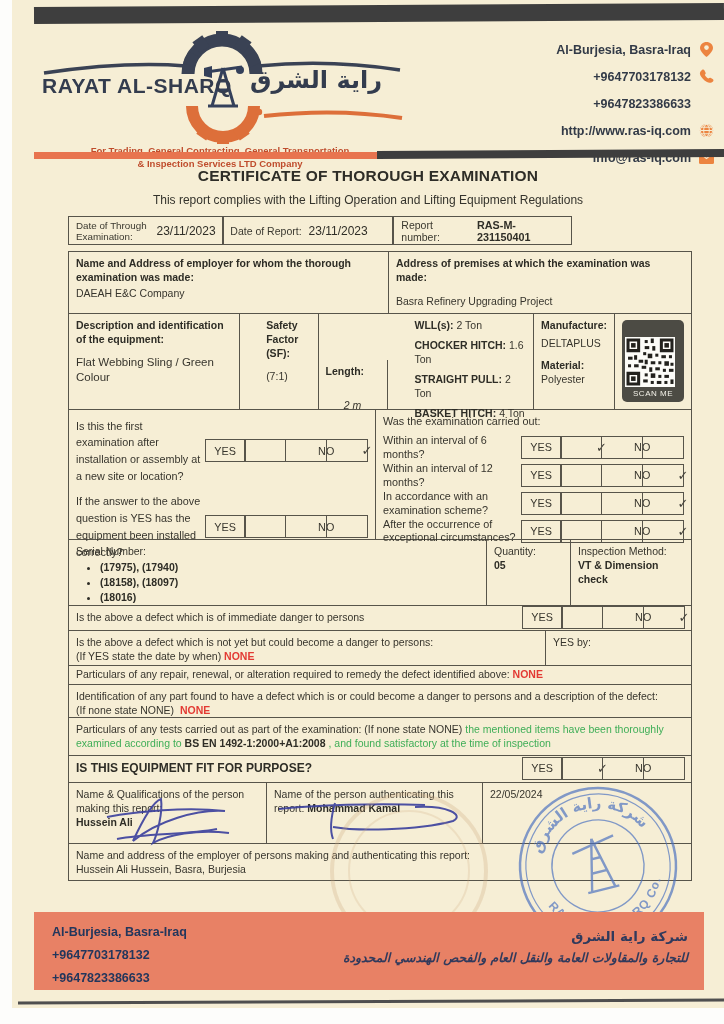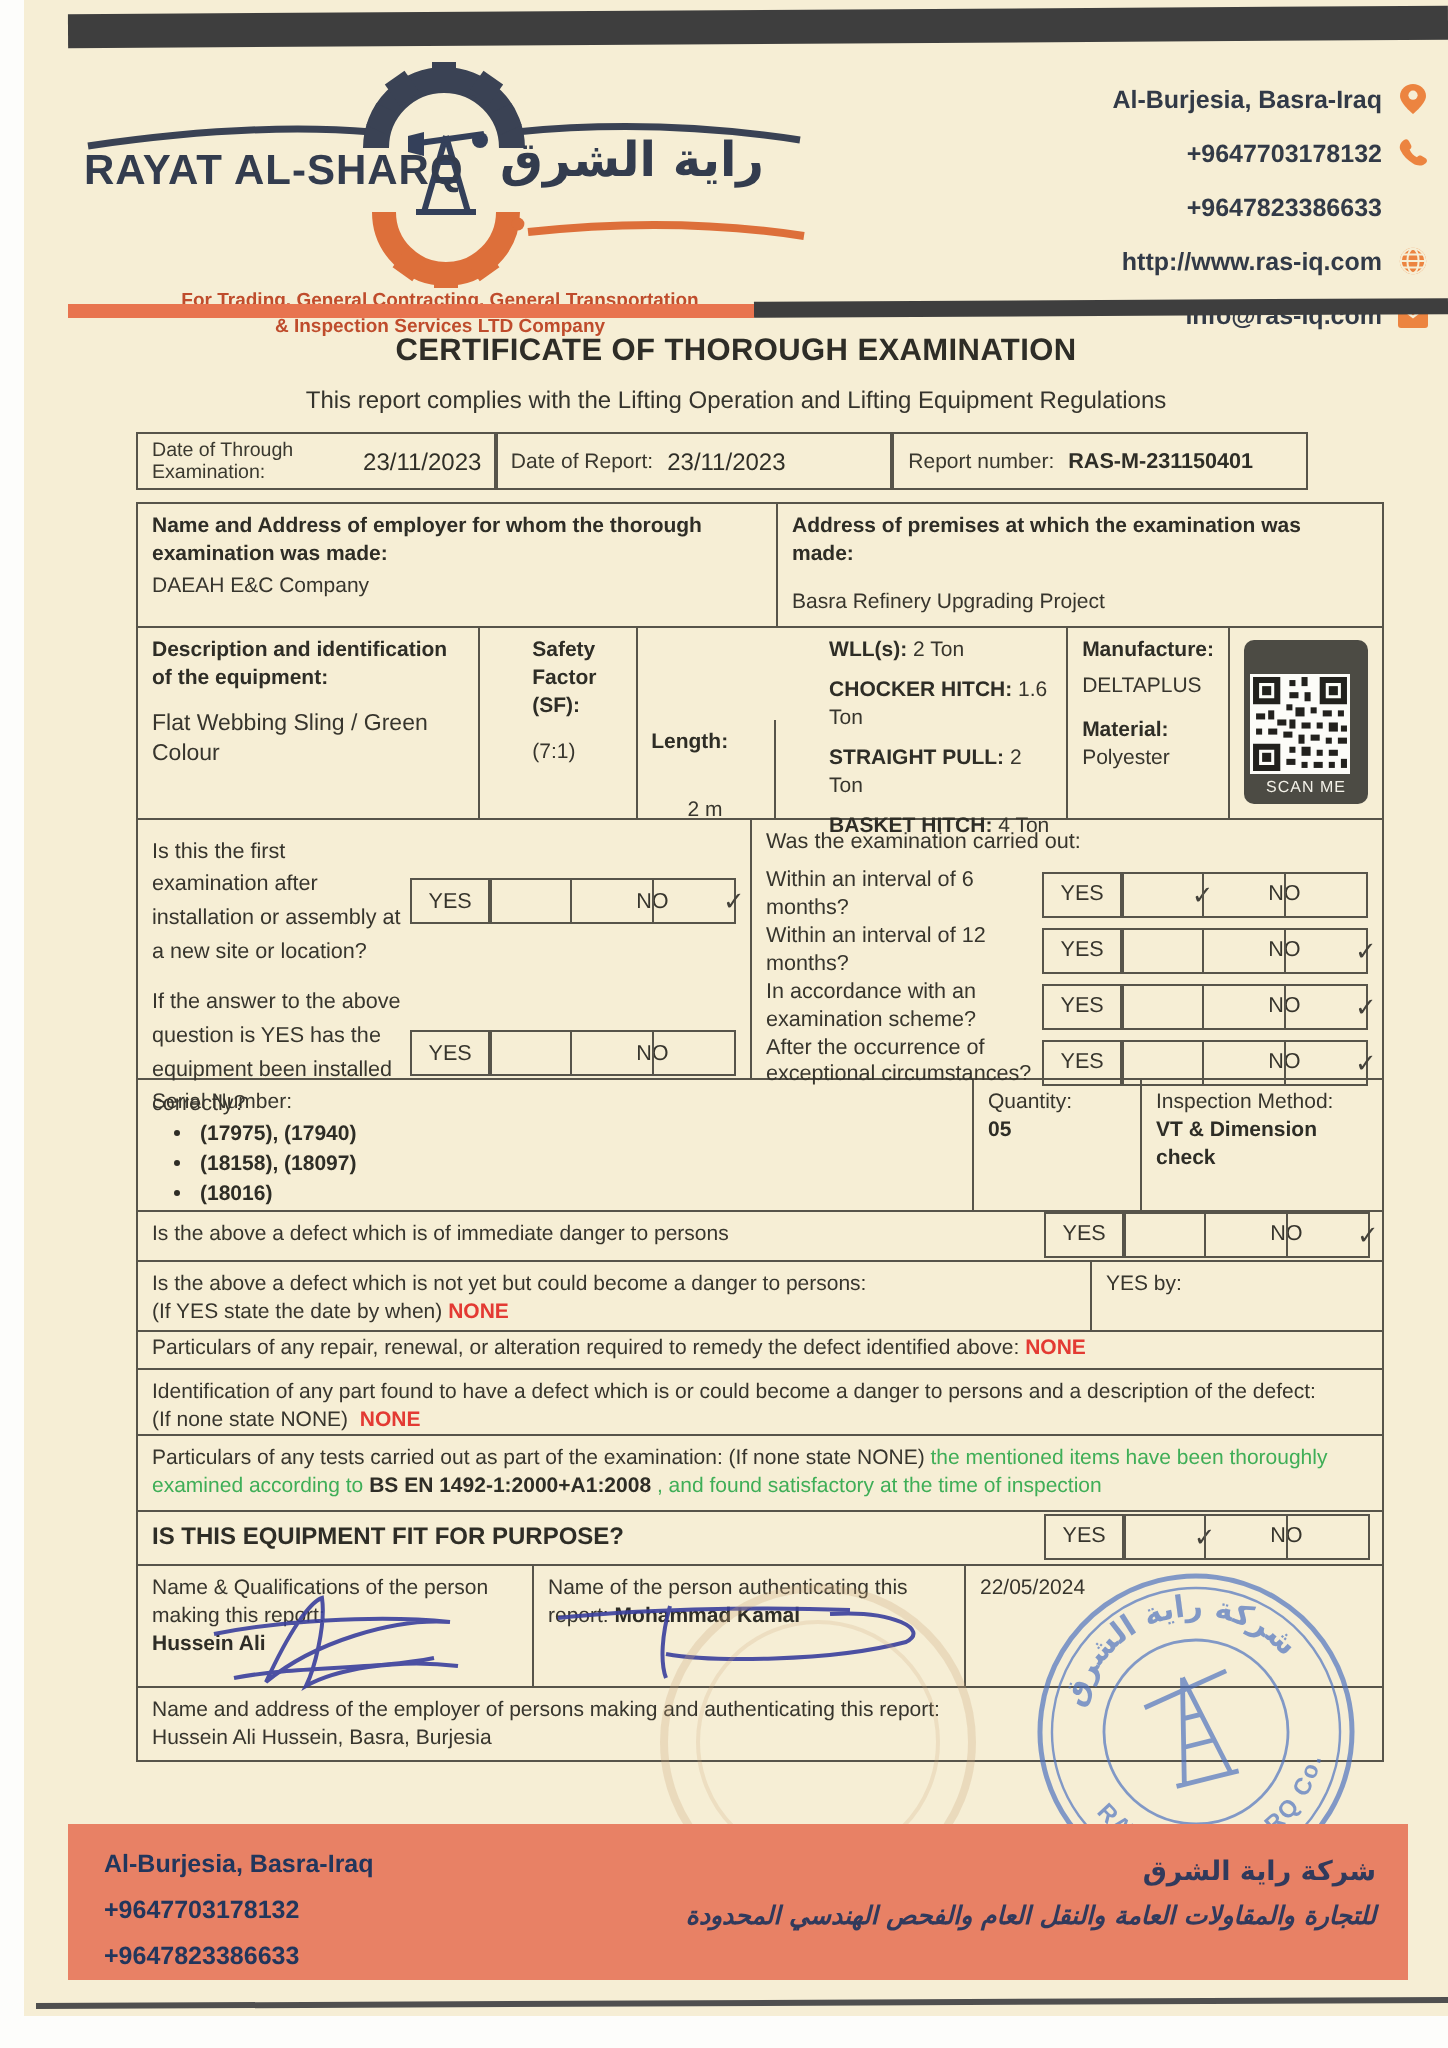--- a/index.html
+++ b/index.html
@@ -26,21 +26,21 @@
   
   #divider{position:absolute;left:22px;top:150px;right:0;height:9px;}
   #divider .seg-orange{position:absolute;left:0;top:2px;width:343px;height:7px;background:#e8744f;}
   #divider .seg-dark{position:absolute;left:343px;right:0;top:0;height:8px;background:#3e3e3e;transform:rotate(-.3deg);}
 
   #title{position:absolute;left:0;top:167px;width:712px;text-align:center;
     font-size:15.5px;font-weight:bold;color:#2e2d27;letter-spacing:.2px;}
   #subtitle{position:absolute;left:0;top:193px;width:712px;text-align:center;font-size:12px;color:#34332c;}
 
   
-  #daterow{position:absolute;left:56px;top:216px;width:586px;height:29px;display:flex;}
+  #daterow{position:absolute;left:56px;top:216px;width:504px;height:29px;display:flex;}
   .datebox{border:1.3px solid #57544a;height:27px;display:flex;align-items:center;padding:0 7px;background:transparent;}
   .datebox .lbl{font-size:9.8px;color:#3a382f;}
   .datebox .val{font-size:12px;color:#2f2e27;margin-left:7px;}
   .datebox .valb{font-size:10.8px;font-weight:bold;color:#2f2e27;margin-left:7px;}
 
   
   #mtable{position:absolute;left:56px;top:251px;width:622px;border:1.3px solid #57544a;
     color:#37352d;font-size:10.5px;line-height:1.35;}
   .trow{display:flex;border-bottom:1.2px solid #57544a;box-sizing:border-box;}
   .trow:last-child{border-bottom:none;}
@@ -289,21 +289,21 @@
       <div class="cell brd-r cdesc">
         <div class="b">Description and identification of the equipment:</div>
         <div class="val" style="font-size:11.5px;">Flat Webbing Sling / Green Colour</div>
       </div>
       <div class="cell brd-r csf">
         <div class="b">Safety Factor (SF):</div>
         <div class="val">(7:1)</div>
       </div>
       <div class="cell brd-r clen">
         <div class="b">Length:</div>
-        <div class="val" style="margin-top:20px;text-align:center;">2 m</div>
+        <div class="val" style="margin-top:20px;text-align:center;font-style:italic;">2 m</div>
       </div>
       <div class="cell brd-r cwll">
         <div class="wline"><span class="b">WLL(s):</span> <span>2 Ton</span></div>
         <div class="wline"><span class="b">CHOCKER HITCH:</span> <span>1.6 Ton</span></div>
         <div class="wline"><span class="b">STRAIGHT PULL:</span> <span>2 Ton</span></div>
         <div class="wline"><span class="b">BASKET HITCH:</span> <span>4 Ton</span></div>
       </div>
       <div class="cell brd-r cman">
         <div class="b">Manufacture:</div>
         <div style="margin:4px 0 8px;">DELTAPLUS</div>

